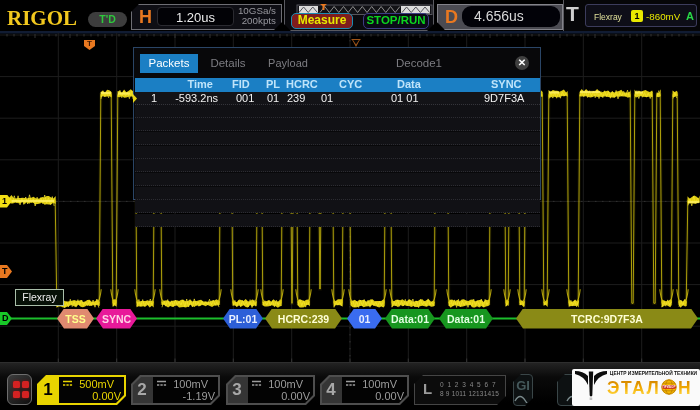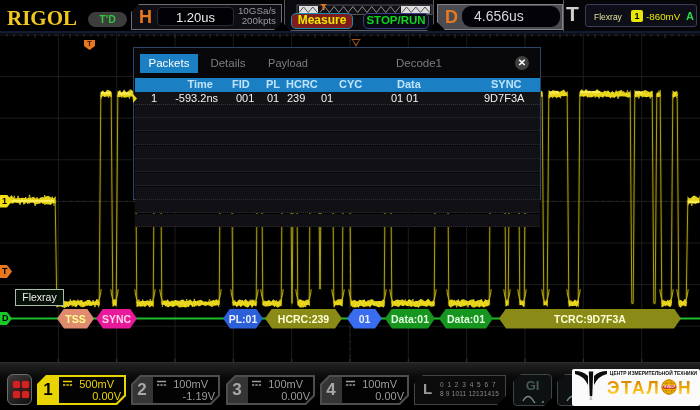--- a/index.html
+++ b/index.html
@@ -269,21 +269,21 @@
   <line x1="8" y1="318.5" x2="700" y2="318.5" stroke="#1cbe2c" stroke-width="1.8"></line>
 </svg>
 <div class="abs" style="left:0;top:0;width:700px;height:410px;font-weight:bold;">
 <div class="abs" style="left:57px;top:308.5px;width:37px;height:20px;background:#e08a70;clip-path:polygon(7px 0,calc(100% - 7px) 0,100% 50%,calc(100% - 7px) 100%,7px 100%,0 50%);color:#ffff8c;font-size:10.5px;line-height:20px;text-align:center;font-weight:bold;">TSS</div>
     <div class="abs" style="left:96px;top:308.5px;width:41px;height:20px;background:#e8199a;clip-path:polygon(7px 0,calc(100% - 7px) 0,100% 50%,calc(100% - 7px) 100%,7px 100%,0 50%);color:#ffd2e6;font-size:10.5px;line-height:20px;text-align:center;font-weight:bold;">SYNC</div>
     <div class="abs" style="left:223px;top:308.5px;width:40px;height:20px;background:#2d5fd8;clip-path:polygon(7px 0,calc(100% - 7px) 0,100% 50%,calc(100% - 7px) 100%,7px 100%,0 50%);color:#e8eeff;font-size:10.5px;line-height:20px;text-align:center;font-weight:bold;">PL:01</div>
     <div class="abs" style="left:265px;top:308.5px;width:77px;height:20px;background:#8a8a16;clip-path:polygon(7px 0,calc(100% - 7px) 0,100% 50%,calc(100% - 7px) 100%,7px 100%,0 50%);color:#ffffd6;font-size:10.5px;line-height:20px;text-align:center;font-weight:bold;">HCRC:239</div>
     <div class="abs" style="left:347px;top:308.5px;width:35px;height:20px;background:#3a6cf0;clip-path:polygon(7px 0,calc(100% - 7px) 0,100% 50%,calc(100% - 7px) 100%,7px 100%,0 50%);color:#e8eeff;font-size:10.5px;line-height:20px;text-align:center;font-weight:bold;">01</div>
     <div class="abs" style="left:385px;top:308.5px;width:50px;height:20px;background:#17961f;clip-path:polygon(7px 0,calc(100% - 7px) 0,100% 50%,calc(100% - 7px) 100%,7px 100%,0 50%);color:#e2ffe2;font-size:10.5px;line-height:20px;text-align:center;font-weight:bold;">Data:01</div>
     <div class="abs" style="left:439px;top:308.5px;width:54px;height:20px;background:#17961f;clip-path:polygon(7px 0,calc(100% - 7px) 0,100% 50%,calc(100% - 7px) 100%,7px 100%,0 50%);color:#e2ffe2;font-size:10.5px;line-height:20px;text-align:center;font-weight:bold;">Data:01</div>
-    <div class="abs" style="left:499px;top:308.5px;width:182px;height:20px;background:#8a8a16;clip-path:polygon(7px 0,calc(100% - 7px) 0,100% 50%,calc(100% - 7px) 100%,7px 100%,0 50%);color:#ffffd6;font-size:10.5px;line-height:20px;text-align:center;font-weight:bold;">TCRC:9D7F3A</div>
+    <div class="abs" style="left:516px;top:308.5px;width:182px;height:20px;background:#8a8a16;clip-path:polygon(7px 0,calc(100% - 7px) 0,100% 50%,calc(100% - 7px) 100%,7px 100%,0 50%);color:#ffffd6;font-size:10.5px;line-height:20px;text-align:center;font-weight:bold;">TCRC:9D7F3A</div>
 </div>
 
 <div class="abs" style="left:0;top:194.5px;width:12px;height:13px;background:#f2de14;clip-path:polygon(0 0,7px 0,12px 50%,7px 100%,0 100%);color:#000;font-size:9px;font-weight:bold;line-height:13px;text-align:left;padding-left:2px;">1</div>
 <div class="abs" style="left:0;top:265px;width:12px;height:13px;background:#e87820;clip-path:polygon(0 0,7px 0,12px 50%,7px 100%,0 100%);color:#000;font-size:9px;font-weight:bold;line-height:13px;padding-left:2px;">T</div>
 <div class="abs" style="left:0;top:312px;width:12px;height:13px;background:#18c828;clip-path:polygon(0 0,7px 0,12px 50%,7px 100%,0 100%);color:#000;font-size:9px;font-weight:bold;line-height:13px;padding-left:2px;">D</div>
 
 <div class="abs" style="left:84px;top:40px;width:11px;height:10px;background:#e87820;clip-path:polygon(0 0,100% 0,100% 60%,50% 100%,0 60%);color:#401800;font-size:8px;font-weight:bold;text-align:center;line-height:8px;">T</div>
 <div class="abs" style="left:351px;top:39px;width:10px;height:8px;background:#a05518;clip-path:polygon(0 0,100% 0,calc(100% - 1.5px) 1.5px,50% 100%,1.5px 1.5px);"></div>
 <div class="abs" style="left:353px;top:40px;width:6px;height:4.5px;background:#050505;clip-path:polygon(0 0,100% 0,50% 100%);"></div>
 
@@ -420,21 +420,21 @@
     <svg class="abs" style="left:26px;top:5px" width="11" height="8">
         <path d="M0 1.5 h9 M0 5 h2.3 M3.4 5 h2.3 M6.8 5 h2.3" stroke="#9c9c9c" stroke-width="1.3"></path>
       </svg>
   </div>
 
   <div class="abs" style="left:414px;top:12px;width:92px;height:30px;background:#0c0c0c;border:1.5px solid #454545;clip-path:polygon(9px 0,100% 0,100% calc(100% - 9px),calc(100% - 9px) 100%,0 100%,0 9px);">
     <span class="abs" style="left:8px;top:4px;color:#9a9a9a;font-size:15px;font-weight:bold;">L</span>
     <div class="abs" style="left:25px;top:4px;width:62px;color:#8a8a8a;font-size:6.5px;letter-spacing:1px;line-height:9px;">0 1 2 3  4 5 6 7<br><span style="letter-spacing:0.2px;">8 9 1011 12131415</span></div>
   </div>
 
-  <div class="abs" style="left:513px;top:11px;width:39px;height:32px;background:#0d1112;border:1.5px solid #3a4648;border-radius:4px;clip-path:polygon(8px 0,100% 0,100% calc(100% - 8px),calc(100% - 8px) 100%,0 100%,0 8px);">
+  <div class="abs" style="left:513px;top:11px;width:20px;height:32px;background:#0d1112;border:1.5px solid #3a4648;border-radius:4px;clip-path:polygon(8px 0,100% 0,100% calc(100% - 8px),calc(100% - 8px) 100%,0 100%,0 8px);">
     <div style="color:#45595b;font-size:13px;font-weight:bold;text-align:center;margin-top:3px;">GI</div>
     <svg style="display:block;margin:0 auto" width="22" height="10">
         <path d="M1 8 q5 -9 10.5 0 q5.5 9 10 0" stroke="#7a8a8c" stroke-width="1.4" fill="none"></path>
       </svg>
   </div>
   <div class="abs" style="left:557px;top:11px;width:39px;height:32px;background:#0d1112;border:1.5px solid #3a4648;border-radius:4px;clip-path:polygon(8px 0,100% 0,100% calc(100% - 8px),calc(100% - 8px) 100%,0 100%,0 8px);">
     <div style="color:#45595b;font-size:13px;font-weight:bold;text-align:center;margin-top:3px;">G</div>
     <svg style="display:block;margin:0 auto" width="22" height="10">
         <path d="M1 8 q5 -9 10.5 0 q5.5 9 10 0" stroke="#7a8a8c" stroke-width="1.4" fill="none"></path>
       </svg>

